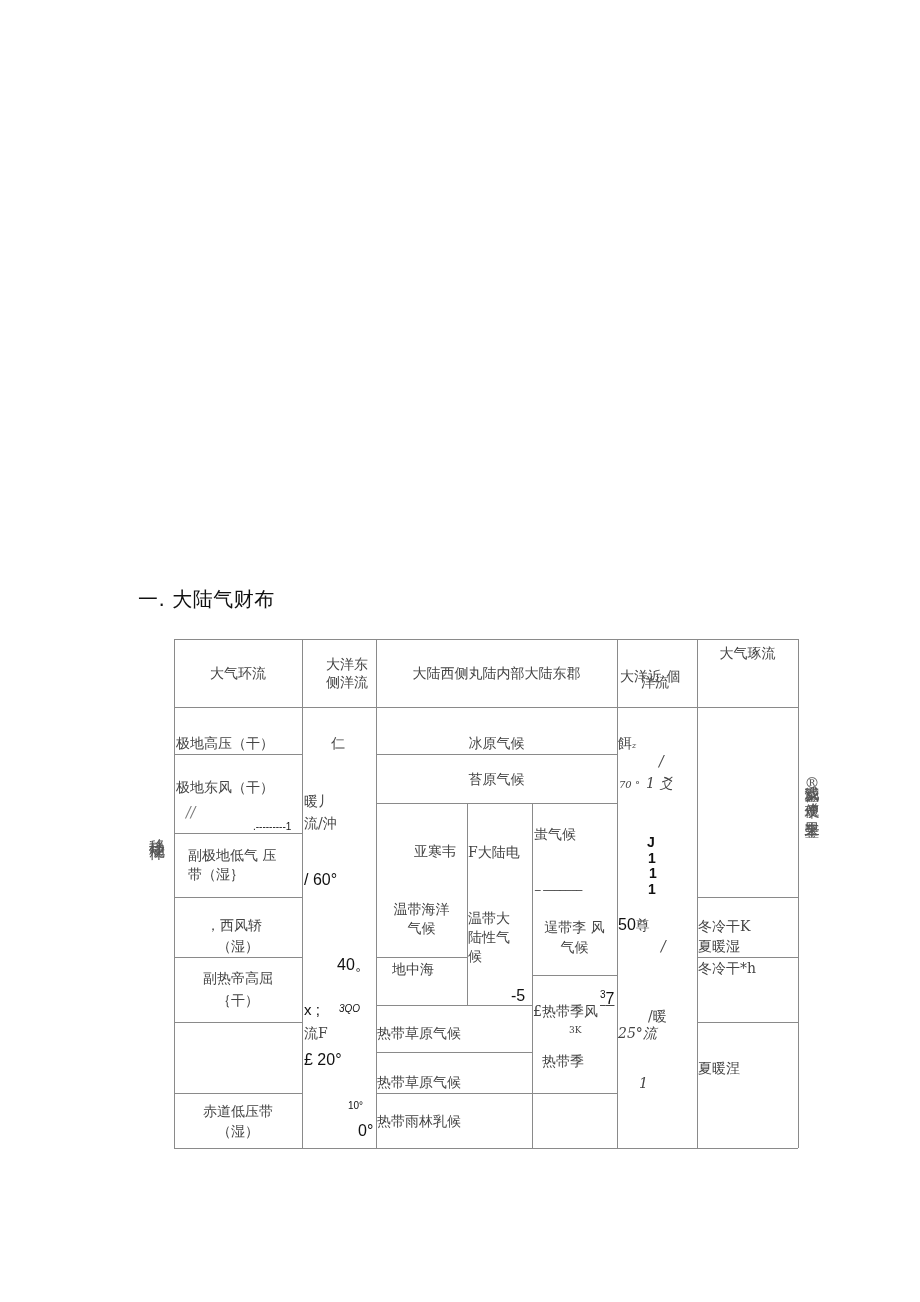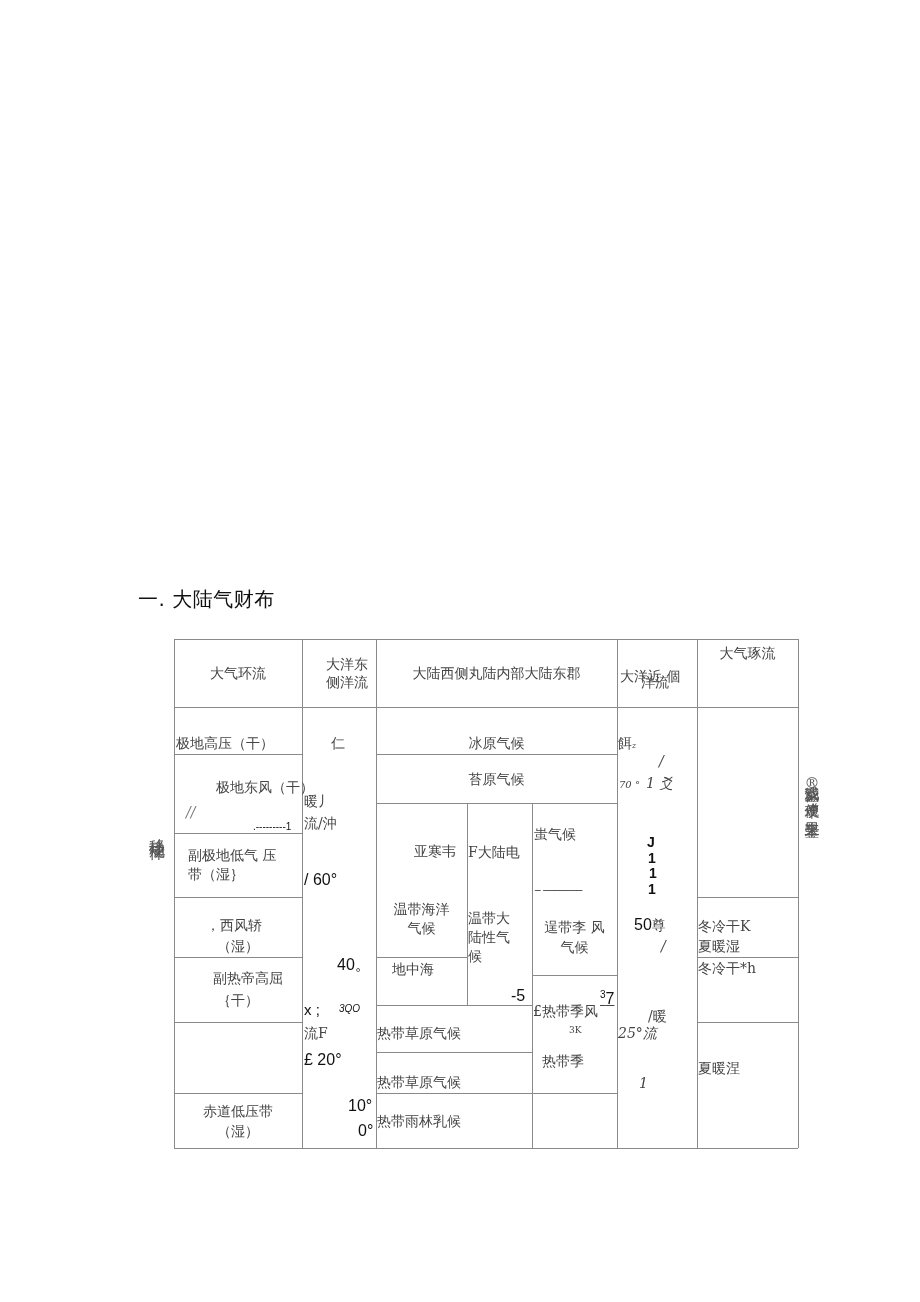--- a/index.html
+++ b/index.html
@@ -62,42 +62,42 @@
 <div class="t" style="left:326px; top:673px;">侧洋流</div>
 <div class="t c" style="left:376px; top:664px; width:241px;">大陆西侧丸陆内部大陆东郡</div>
 <div class="t" style="left:620px; top:655px;margin-top:12px;">大洋近 個</div>
 <div class="t" style="left:641px; top:673px;">洋流</div>
 <div class="t c" style="left:697px; top:644px; width:101px;">大气琢流</div>
 
 <div class="vert" style="left:146px; top:826px;">移动规律</div>
 <div class="vert" style="left:802px; top:774px; font-size:15px; letter-spacing:0;">贰鑾戏®便欢单X*鑿里来</div>
 
 <div class="t" style="left:176px; top:734px;">极地高压（干）</div>
-<div class="t" style="left:176px; top:778px;margin-left:40px;">极地东风（干）</div>
+<div class="t" style="left:176px; top:778px;">极地东风（干）</div>
 <div class="t it" style="left:186px; top:803px; color:#777;">//</div>
 <div class="t sans" style="left:253px; top:817px; font-size:10px;">.---------1</div>
 <div class="t" style="left:188px; top:846px;">副极地低气 压</div>
 <div class="t" style="left:188px; top:865px;">带（湿｝</div>
 <div class="t" style="left:206px; top:916px;">，西风轿</div>
 <div class="t c" style="left:174px; top:937px; width:128px;">（湿）</div>
-<div class="t c" style="left:184px; top:969px; width:128px;font-family:Liberation Serif, serif;">副热帝高屈</div>
+<div class="t c" style="left:174px; top:969px; width:128px;font-family:Liberation Serif, serif;">副热帝高屈</div>
 <div class="t c" style="left:174px; top:991px; width:128px;">｛干）</div>
 <div class="t c" style="left:174px; top:1102px; width:128px;">赤道低压带</div>
 <div class="t c" style="left:174px; top:1122px; width:128px;">（湿）</div>
 
 <div class="t" style="left:331px; top:734px;">仁</div>
 <div class="t" style="left:304px; top:792px;">暖丿</div>
 <div class="t" style="left:304px; top:814px;">流/沖</div>
 <div class="t sans" style="left:304px; top:870px; font-size:16px;">/ 60°</div>
 <div class="t sans" style="left:337px; top:955px; font-size:16px;">40。</div>
 <div class="t sans" style="left:304px; top:1000px; font-size:15px;">x ;</div>
 <div class="t sans it small" style="left:339px; top:999px;">3QO</div>
 <div class="t" style="left:304px; top:1024px;">流F</div>
 <div class="t sans" style="left:304px; top:1044px; font-size:16px;margin-top:6px;">£ 20°</div>
-<div class="t sans" style="left:348px; top:1096px; font-size:16px;">10°</div>
+<div class="t sans" style="left:348px; top:1096px; font-size:10px;">10°</div>
 <div class="t sans" style="left:358px; top:1121px; font-size:16px;">0°</div>
 
 <div class="t c" style="left:376px; top:734px; width:241px;">冰原气候</div>
 <div class="t c" style="left:376px; top:770px; width:241px;">苔原气候</div>
 <div class="t" style="left:414px; top:842px;">亚寒韦</div>
 <div class="t" style="left:468px; top:842px;"><span class="sans" style="font-size:15px;"></span><span>F大陆电</span></div>
 <div class="t" style="left:534px; top:825px;">蚩气候</div>
 <div class="t sans" style="left:535px; top:876px; font-size:10px;">_ _______</div>
 <div class="t c" style="left:376px; top:900px; width:91px;">温带海洋</div>
 <div class="t c" style="left:376px; top:919px; width:91px;">气候</div>
@@ -116,21 +116,21 @@
 <div class="t" style="left:377px; top:1112px;">热带雨林乳候</div>
 
 <div class="t" style="left:618px; top:734px;"><span>餌</span><span class="small it" style="font-size:8px;">z</span></div>
 <div class="t it" style="left:659px; top:752px;">/</div>
 <div class="t it small" style="left:619px; top:775px;">70 °</div>
 <div class="t it" style="left:646px; top:774px;">1  爻</div>
 <div class="t sans" style="left:647px; top:833px; font-weight:bold;">J</div>
 <div class="t sans" style="left:648px; top:849px; font-weight:bold;">1</div>
 <div class="t sans" style="left:649px; top:864px; font-weight:bold;">1</div>
 <div class="t sans" style="left:648px; top:880px; font-weight:bold;">1</div>
-<div class="t" style="left:634px; top:915px;"><span class="sans" style="font-size:16px;">50</span><span>尊</span></div>
+<div class="t" style="left:618px; top:915px;"><span class="sans" style="font-size:16px;">50</span><span>尊</span></div>
 <div class="t it" style="left:661px; top:937px;">/</div>
 <div class="t" style="left:600px; top:985px;text-decoration:underline;"><sup class="sans" style="font-size:10px;">3</sup><span class="sans" style="font-size:16px;">7</span></div>
 <div class="t" style="left:648px; top:1007px;">/暖</div>
 <div class="t it" style="left:618px; top:1024px;">25°流</div>
 <div class="t it" style="left:639px; top:1074px;">1</div>
 
 <div class="t" style="left:698px; top:917px;">冬冷干K</div>
 <div class="t" style="left:698px; top:937px;">夏暖湿</div>
 <div class="t" style="left:698px; top:959px;">冬冷干*h</div>
 <div class="t" style="left:698px; top:1059px;">夏暖涅</div>

